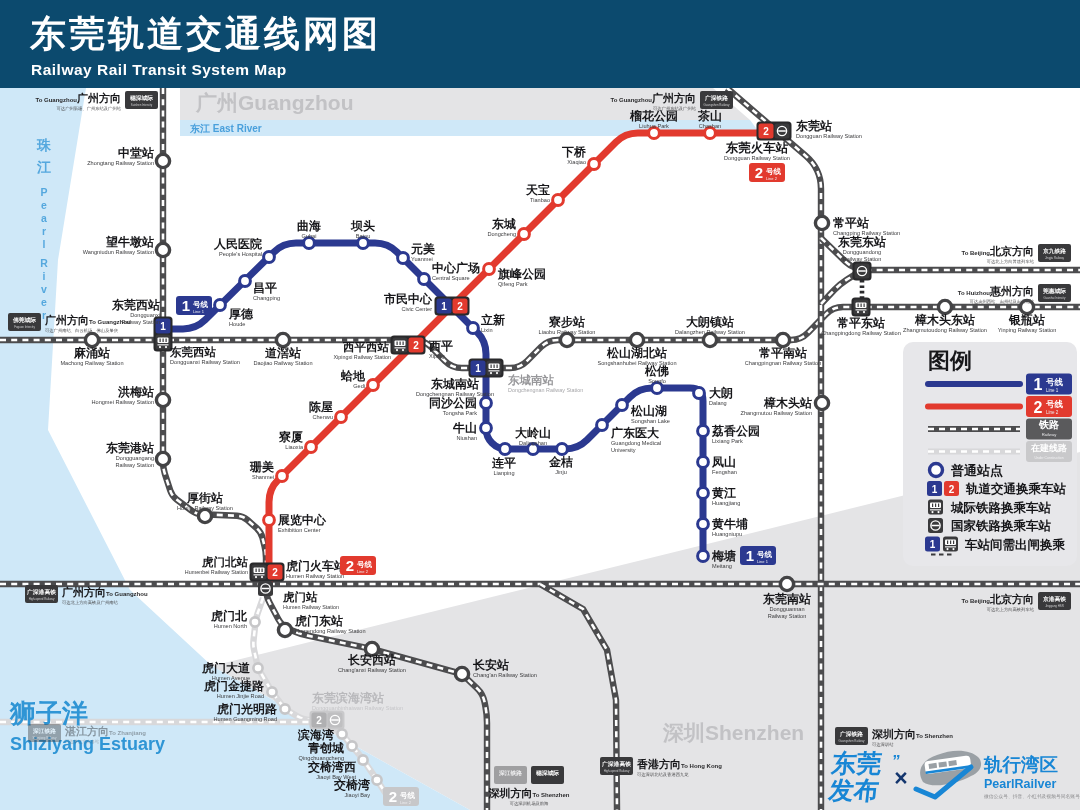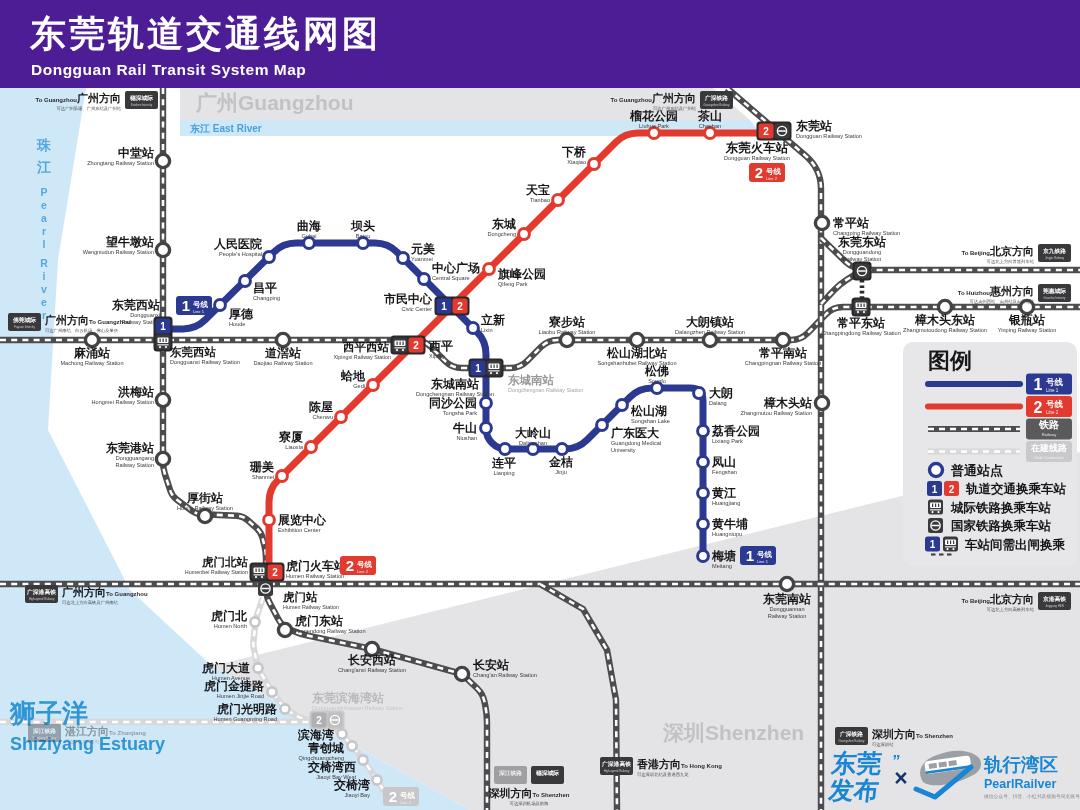--- a/index.html
+++ b/index.html
@@ -1,30 +1,30 @@
 <!DOCTYPE html>
 <html><head>
 <meta charset="utf-8">
 <style>
   html,body{margin:0;padding:0;background:#fff;}
   .page{position:relative;width:1080px;height:810px;overflow:hidden;background:#fff;
         font-family:"Liberation Sans",sans-serif;}
-  header{position:absolute;left:0;top:0;width:1080px;height:88px;background:#4c1d95;}
+  header{position:absolute;left:0;top:0;width:1080px;height:88px;background:#0c4a6e;}
   header h1{margin:10px 0 0 30px;font-size:36px;letter-spacing:3px;color:#fff;font-weight:700;}
   header .sub{margin:2px 0 0 31px;font-size:15.5px;color:#fff;font-weight:700;letter-spacing:.5px;}
   #mapwrap{position:absolute;left:0;top:88px;width:1080px;height:722px;}
   svg text{font-family:"Liberation Sans",sans-serif;}
 </style>
 </head>
 <body>
 
 <div class="page">
   <header>
     <h1>东莞轨道交通线网图</h1>
-    <div class="sub">Dongguan Rail Transit System Map</div>
+    <div class="sub">Railway Rail Transit System Map</div>
   </header>
   <div id="mapwrap">
     <svg id="map" width="1080" height="722" viewBox="0 88 1080 722">
         <g></g>
         <polygon points="180,88 713,88 750,120 180,120" fill="#e4e4e6"></polygon>
         <polygon points="180,120 750,120 762,136 180,136" fill="#cfe8f8"></polygon>
         <polygon points="212,666 470,810 1080,810 1080,452" fill="#e4e4e6"></polygon>
         <polygon points="0,88 86,88 58,260 48,430 130,590 212,666 470,810 0,810" fill="#cfe8f8"></polygon>
         <g>
           <text x="44" y="150" font-size="14" text-anchor="middle" fill="#55a8de" font-weight="700">珠</text>

